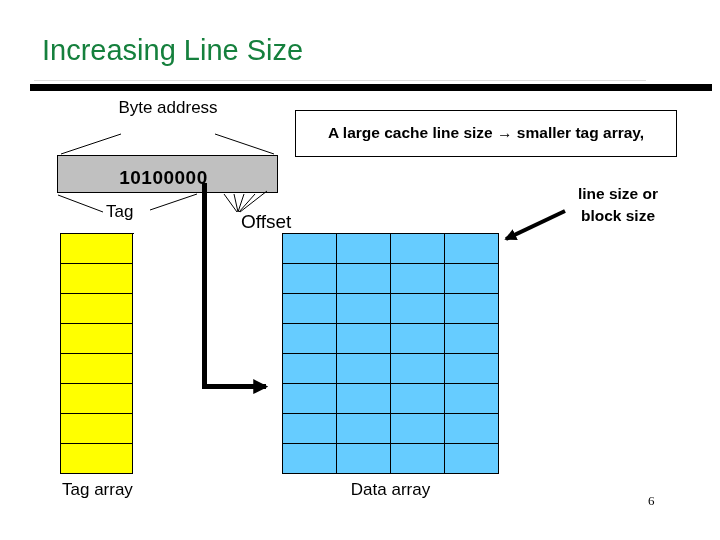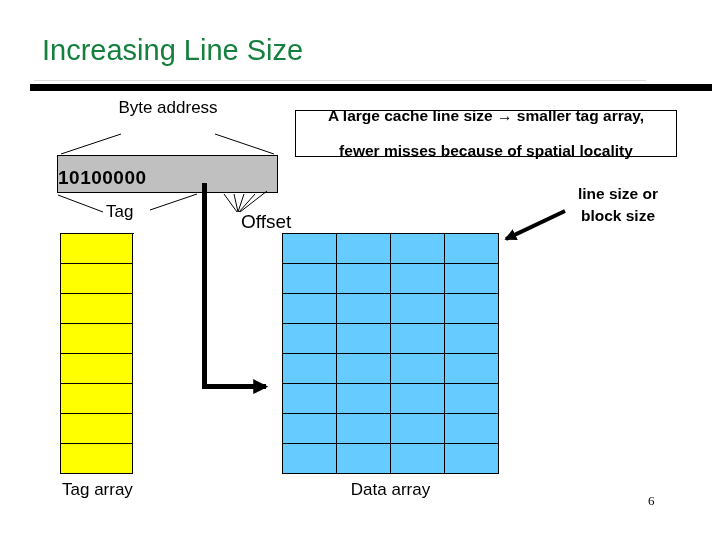--- a/index.html
+++ b/index.html
@@ -10,21 +10,21 @@
   .abs{position:absolute;}
   #title{
     left:42px;top:34px;font-size:29px;line-height:1.15;color:#A21F1F;
     letter-spacing:0px;white-space:nowrap;
   }
   #rule-faint{left:34px;top:80px;width:612px;height:1px;background:#dcdcdc;}
   #rule{left:30px;top:84px;width:682px;height:7px;background:#000;}
   #byte-address-label{left:113px;top:98px;width:110px;text-align:center;font-size:17px;white-space:nowrap;}
   #address-box{
     left:57px;top:155px;width:221px;height:38px;background:#C0C0C0;border:1px solid #000;
-    box-sizing:border-box;display:flex;align-items:flex-end;justify-content:flex-start;
+    box-sizing:border-box;display:flex;align-items:flex-end;justify-content:center;
     padding:0 8px 3px 0;
   }
   #address-value{font-size:19px;font-weight:bold;letter-spacing:0.5px;}
   #tag-label{left:106px;top:202px;font-size:17px;}
   #offset-label{left:241px;top:211px;font-size:19px;}
   #callout-box{
     left:295px;top:110px;width:382px;height:47px;border:1px solid #000;box-sizing:border-box;
     display:flex;flex-direction:column;align-items:center;justify-content:center;
     font-size:15.5px;font-weight:bold;text-align:center;line-height:1.45;gap:12px;
   }
@@ -60,21 +60,20 @@
 
   <div id="address-box" class="abs">
     <span id="address-value">10100000</span>
   </div>
 
   <div id="tag-label" class="abs">Tag</div>
   <div id="offset-label" class="abs">Offset</div>
 
   <div id="callout-box" class="abs">
     <span>A large cache line size → smaller tag array,</span>
-    <span>fewer misses because of spatial locality</span>
   </div>
 
   <div id="annotation" class="abs">
     <div>line size or</div>
     <div>block size</div>
   </div>
 
   <div id="tag-array-grid" class="abs">
       <div class="tag-cell" style="background: rgb(255, 255, 0);"></div>
       <div class="tag-cell" style="background: rgb(255, 255, 0);"></div>

